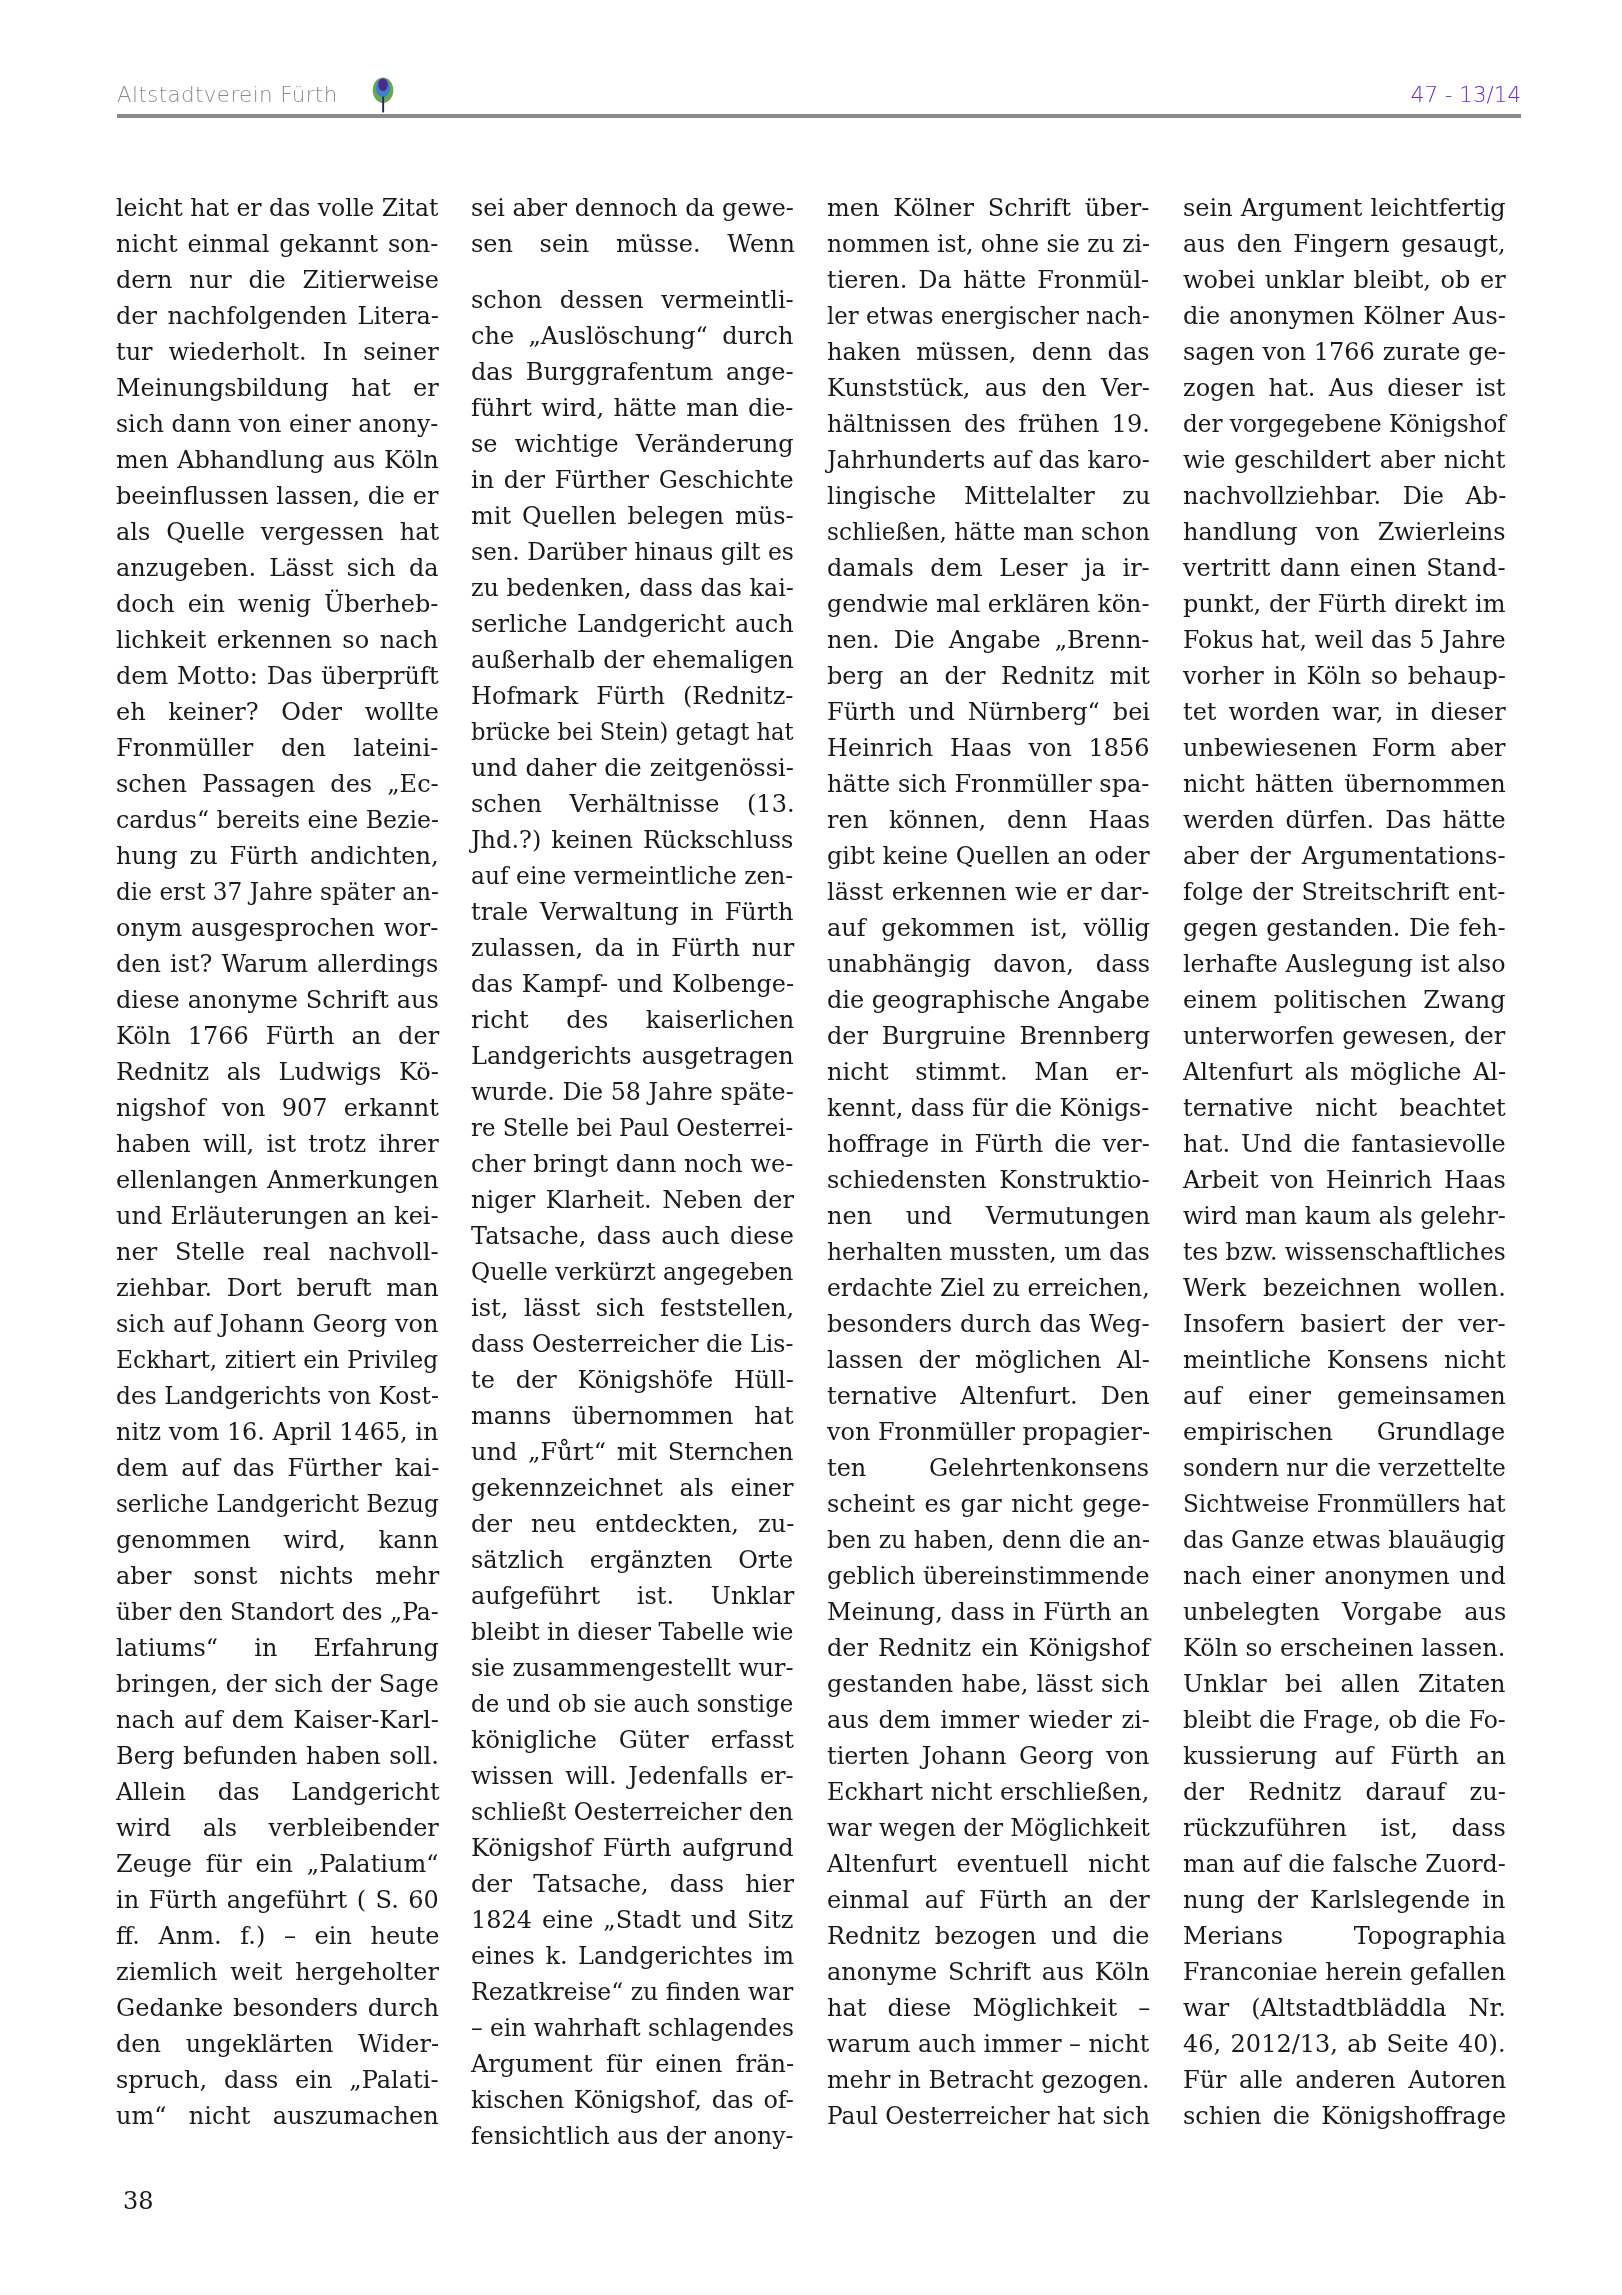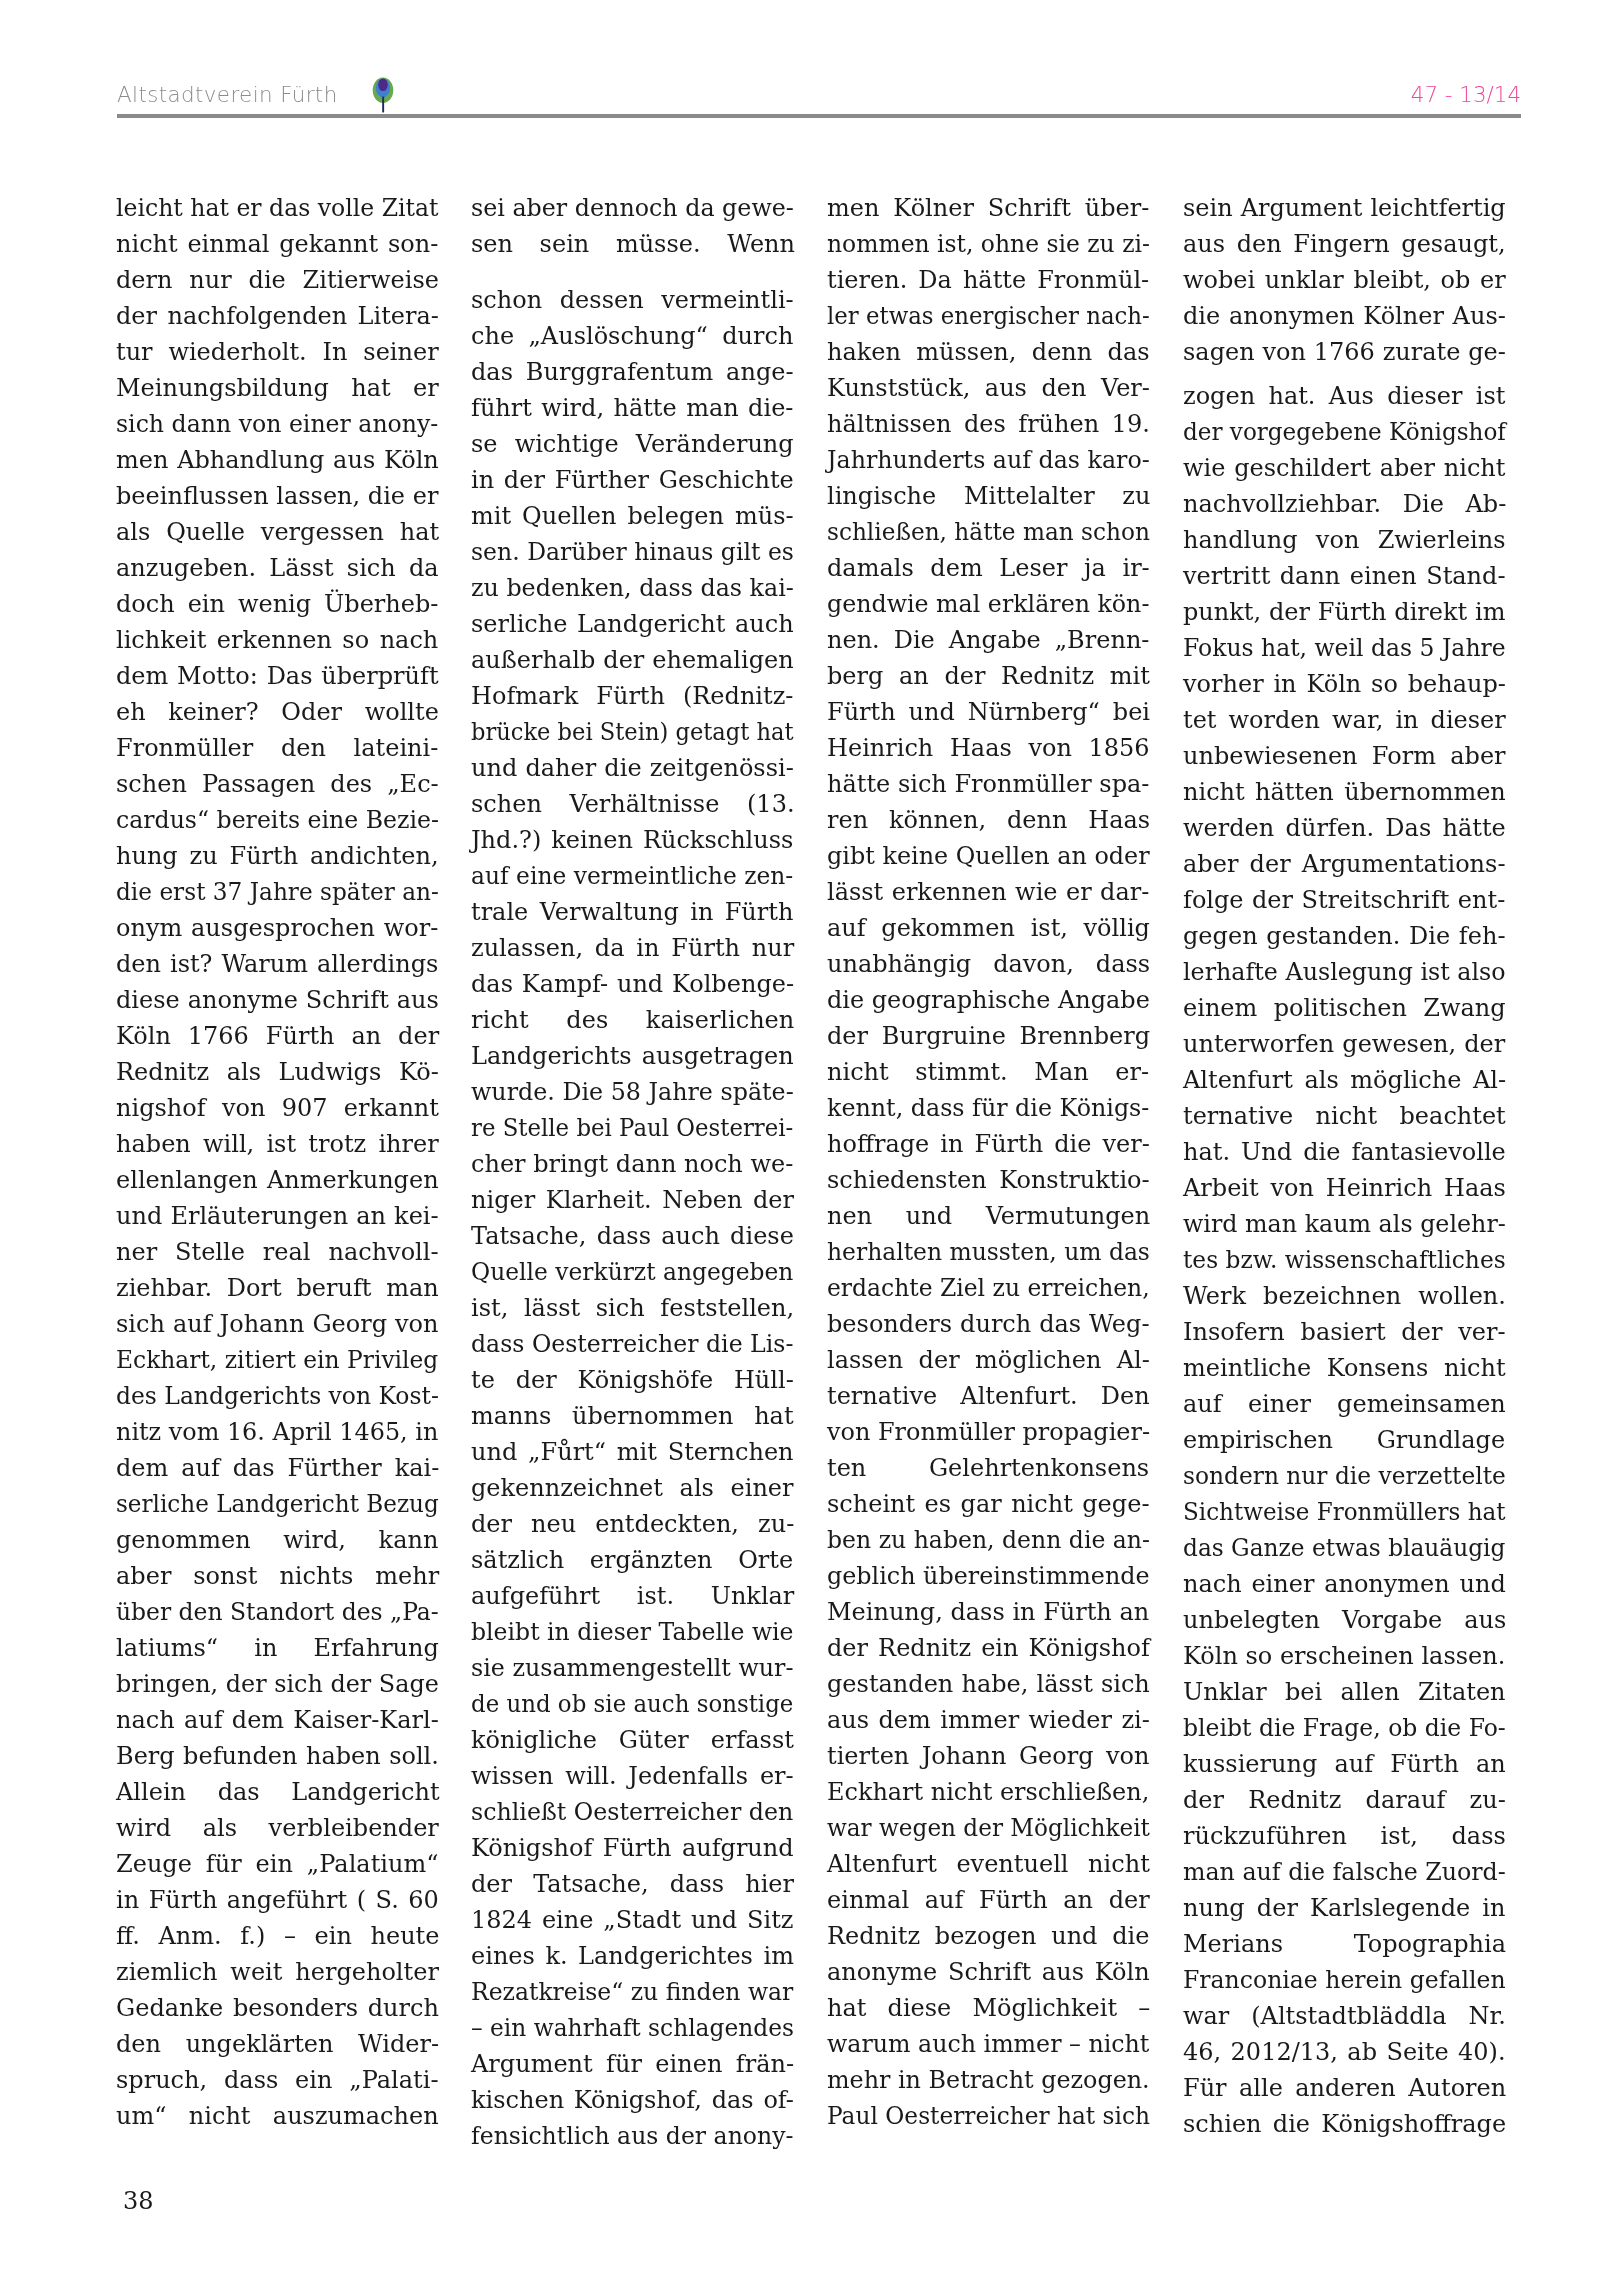--- a/index.html
+++ b/index.html
@@ -8,21 +8,21 @@
     position: absolute; left: 117px; top: 76px; width: 1404px; height: 40px;
   }
   .header-title {
     position: absolute; left: 0; top: 6.3px;
     font-family: "DejaVu Sans", sans-serif; font-size: 21.4px; color: #8c8c8c;
     letter-spacing: 0.4px; font-weight: 300;
   }
   .header-logo { position: absolute; left: 250px; top: 0; width: 32px; height: 38px; }
   .header-issue {
     position: absolute; right: 0; top: 6.3px;
-    font-family: "DejaVu Sans", sans-serif; font-size: 21.4px; color: #ec4899; font-weight: 300;
+    font-family: "DejaVu Sans", sans-serif; font-size: 21.4px; color: #6d28d9; font-weight: 300;
   }
   .header-rule {
     position: absolute; left: 117px; top: 114px; width: 1404px; height: 4px; background: #8a8a8a;
   }
   .column {
     position: absolute; top: 190px; width: 325px;
     font-family: "DejaVu Serif", "Liberation Serif", serif;
     font-size: 24px; line-height: 36px; color: #1a1a1a;
   }
   .col-1 { left: 116px; }
@@ -222,21 +222,21 @@
     <span class="line" style="display: block; transform-origin: left center; transform: scaleX(0.987952); text-align-last: left;">warum auch immer – nicht</span>
     <span class="line" style="display: block; transform-origin: left center; transform: scaleX(0.992736); text-align-last: left;">mehr in Betracht gezogen.</span>
     <span class="line" style="display: block; transform-origin: left center; transform: scaleX(0.969267); text-align-last: left;">Paul Oesterreicher hat sich</span>
   </div>
 <div class="column col-4">
     <span class="line" style="display: block; word-spacing: 0.4px; text-align: left; text-align-last: left;">sein Argument leichtfertig</span>
     <span class="line" style="display: block; word-spacing: 4px; text-align: left; text-align-last: left;">aus den Fingern gesaugt,</span>
     <span class="line" style="display: block; word-spacing: 2px; text-align: left; text-align-last: left;">wobei unklar bleibt, ob er</span>
     <span class="line" style="display: block; word-spacing: 1.1px; text-align: left; text-align-last: left;">die anonymen Kölner Aus-</span>
     <span class="line" style="display: block; word-spacing: 0.2px; text-align: left; text-align-last: left;">sagen von 1766 zurate ge-</span>
-    <span class="line" style="display: block; word-spacing: 5.7px; text-align: left; text-align-last: left; margin-top: 8px;">zogen hat. Aus dieser ist</span>
+    <span class="line" style="display: block; word-spacing: 5.7px; text-align: left; text-align-last: left;">zogen hat. Aus dieser ist</span>
     <span class="line" style="display: block; transform-origin: left center; transform: scaleX(0.962441); text-align-last: left;">der vorgegebene Königshof</span>
     <span class="line" style="display: block; word-spacing: 1.1px; text-align: left; text-align-last: left;">wie geschildert aber nicht</span>
     <span class="line" style="display: block; word-spacing: 14px; text-align: left; text-align-last: left;">nachvollziehbar. Die Ab-</span>
     <span class="line" style="display: block; word-spacing: 10.7px; text-align: left; text-align-last: left;">handlung von Zwierleins</span>
     <span class="line" style="display: block; word-spacing: 1.8px; text-align: left; text-align-last: left;">vertritt dann einen Stand-</span>
     <span class="line" style="display: block; word-spacing: 0.2px; text-align: left; text-align-last: left;">punkt, der Fürth direkt im</span>
     <span class="line" style="display: block; transform-origin: left center; transform: scaleX(0.97852); text-align-last: left;">Fokus hat, weil das 5 Jahre</span>
     <span class="line" style="display: block; word-spacing: 2.2px; text-align: left; text-align-last: left;">vorher in Köln so behaup-</span>
     <span class="line" style="display: block; word-spacing: 4.4px; text-align: left; text-align-last: left;">tet worden war, in dieser</span>
     <span class="line" style="display: block; word-spacing: 6.7px; text-align: left; text-align-last: left;">unbewiesenen Form aber</span>

